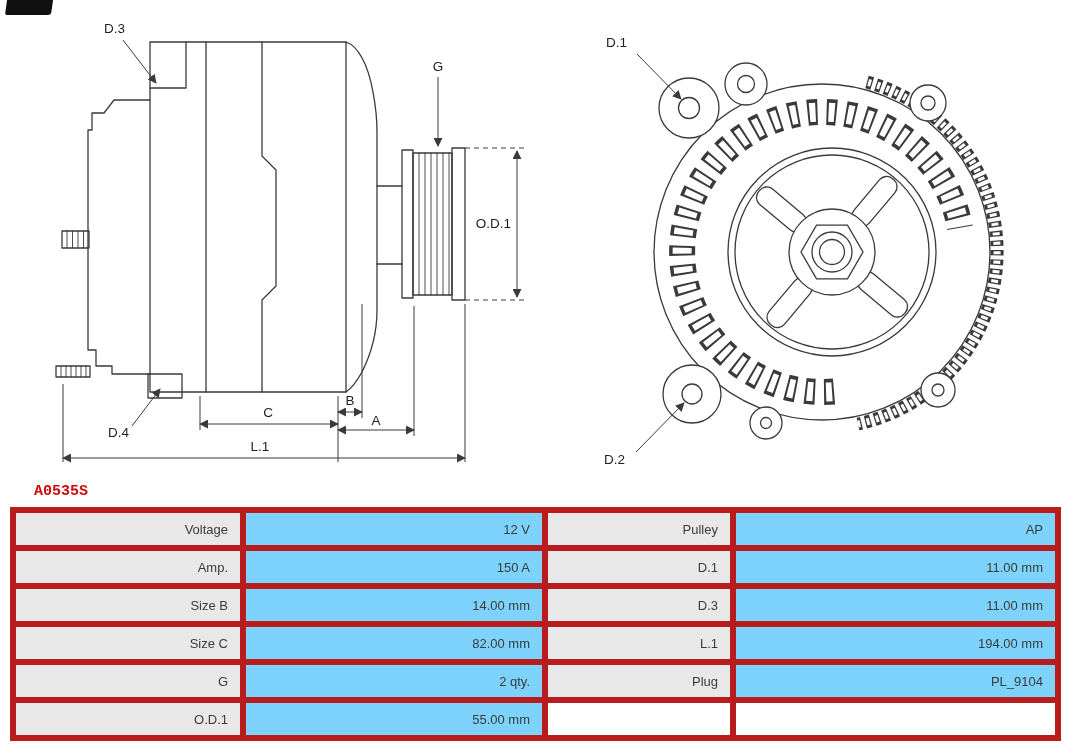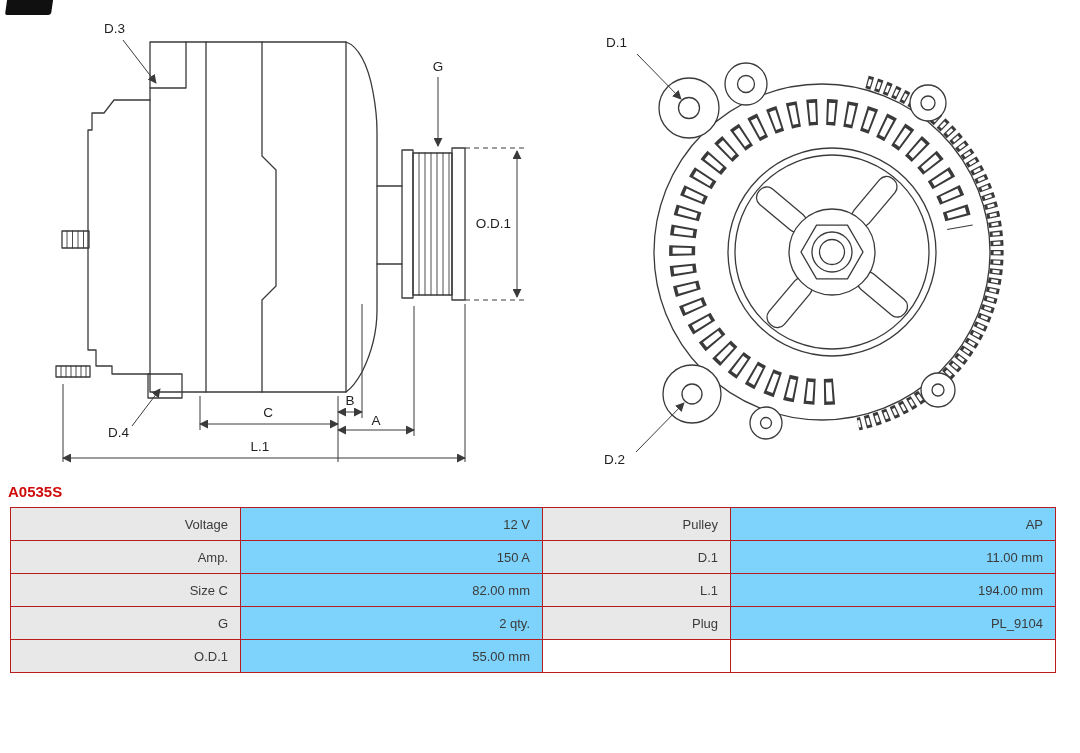--- a/index.html
+++ b/index.html
@@ -11,24 +11,24 @@
   svg text{font-family:"Liberation Sans",sans-serif;font-size:13.5px;fill:#1f1f1f;}
   .ln{fill:none;stroke:#3a3a3a;stroke-width:1.3;stroke-linejoin:round;stroke-linecap:round;}
   .fw{fill:#fff;stroke:#3a3a3a;stroke-width:1.3;}
   .thin{stroke-width:0.9;}
   .dim{fill:none;stroke:#3a3a3a;stroke-width:1;}
   .dash{stroke-dasharray:5 4;}
   .teeth-d{fill:none;stroke:#3a3a3a;stroke-width:13;stroke-dasharray:5.5 4;}
   .teeth-l{fill:none;stroke:#fff;stroke-width:7;stroke-dasharray:3 6.5;stroke-dashoffset:-1.25;}
   .slots-d{fill:none;stroke:#3a3a3a;stroke-width:26;stroke-dasharray:10 9;}
   .slots-l{fill:none;stroke:#fff;stroke-width:19;stroke-dasharray:6 13;stroke-dashoffset:-2;}
-  .part-number{margin:5px 0 7px 8px;font-size:15px;font-weight:700;color:#cf0a0a;height:17px;}
+  .part-number{margin:5px 0 7px 34px;font-size:15px;font-weight:700;color:#cf0a0a;height:17px;font-family:Liberation Mono, monospace;}
   table.specs{margin-left:10px;width:1045px;border-collapse:collapse;table-layout:fixed;
               font-size:13px;color:#3b3b3b;}
-  table.specs td{border:1px solid #b91c1c;height:32px;padding:0 12px 0 6px;text-align:right;
+  table.specs td{border:6px solid #b91c1c;height:32px;padding:0 12px 0 6px;text-align:right;
                  overflow:hidden;white-space:nowrap;}
   td.lbl{background:#e8e8e8;}
   td.val{background:#7dd3fc;}
   td.blank{background:transparent;border:none;}
 </style>
 </head>
 <body>
 
 <div class="page">
 
@@ -167,20 +167,26 @@
         <td class="lbl">Pulley</td>
         <td class="val">AP</td>
       </tr>
       <tr>
         <td class="lbl">Amp.</td>
         <td class="val">150 A</td>
         <td class="lbl">D.1</td>
         <td class="val">11.00 mm</td>
       </tr>
       <tr>
+        <td class="lbl">Size B</td>
+        <td class="val">14.00 mm</td>
+        <td class="lbl">D.3</td>
+        <td class="val">11.00 mm</td>
+      </tr>
+      <tr>
         <td class="lbl">Size C</td>
         <td class="val">82.00 mm</td>
         <td class="lbl">L.1</td>
         <td class="val">194.00 mm</td>
       </tr>
       <tr>
         <td class="lbl">G</td>
         <td class="val">2 qty.</td>
         <td class="lbl">Plug</td>
         <td class="val">PL_9104</td>

